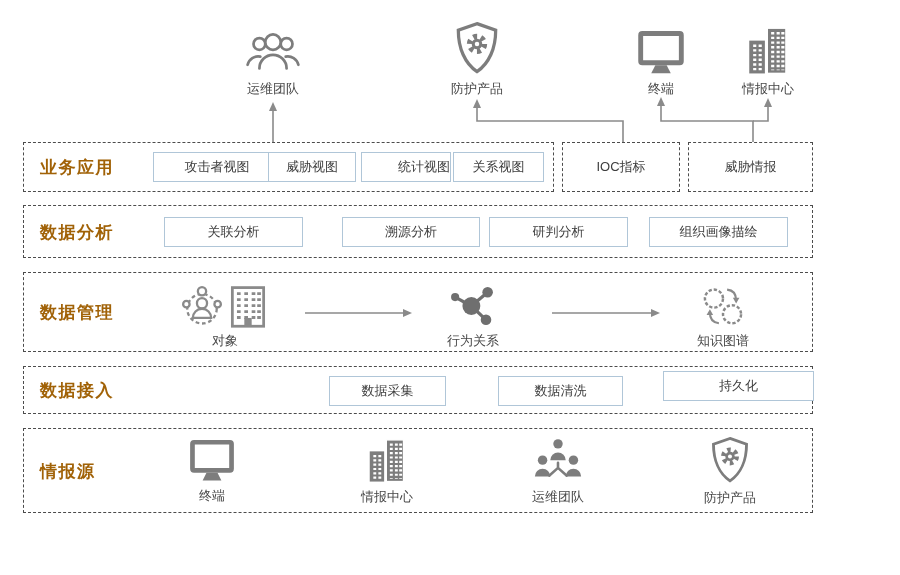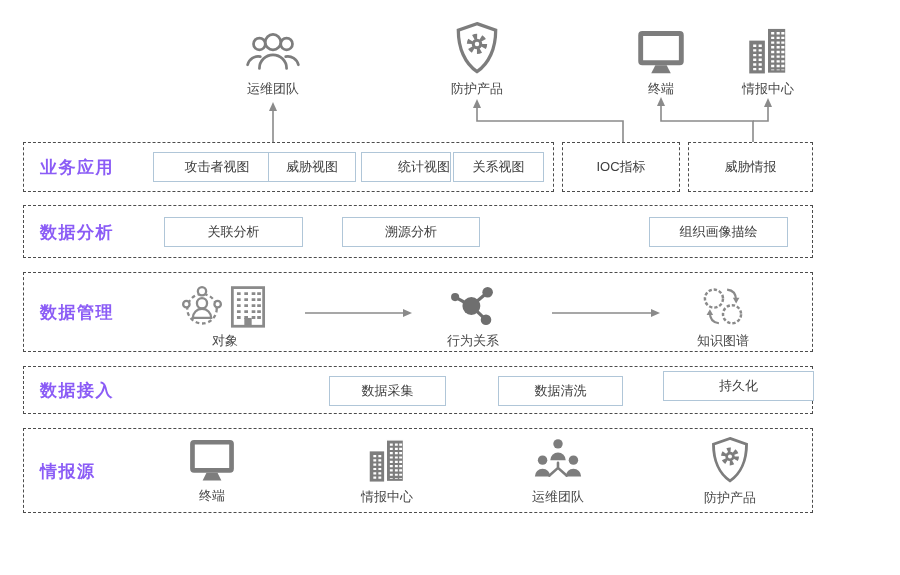--- a/index.html
+++ b/index.html
@@ -1,20 +1,20 @@
 <!DOCTYPE html>
 <html><head>
 <meta charset="utf-8">
 <style>
   html,body{margin:0;padding:0;background:#fff;}
   .canvas{position:relative;width:900px;height:575px;background:#fff;overflow:hidden;
           font-family:"Liberation Sans","DejaVu Sans",sans-serif;}
   .layer{position:absolute;border:1.5px dashed #4c4c4c;background:#fff;box-sizing:border-box;}
   .layer-label{position:absolute;left:16px;top:50%;transform:translateY(-50%);
-               font-size:17px;font-weight:bold;color:#8b5cf6;letter-spacing:1.5px;white-space:nowrap;}
+               font-size:17px;font-weight:bold;color:#a16207;letter-spacing:1.5px;white-space:nowrap;}
   .bluebox{position:absolute;height:30px;border:1px solid #b0c6d8;background:#fff;box-sizing:border-box;
            display:flex;align-items:center;justify-content:center;font-size:13px;color:#3d3d3d;white-space:nowrap;}
   .sidebox{position:absolute;border:1.5px dashed #4c4c4c;background:#fff;box-sizing:border-box;
            display:flex;align-items:center;justify-content:center;font-size:13px;color:#3d3d3d;white-space:nowrap;}
   .node{position:absolute;display:flex;flex-direction:column;align-items:center;}
   .cap{font-size:13px;color:#474747;margin-top:3px;white-space:nowrap;}
   .topsrc{position:absolute;top:16px;height:82px;display:flex;flex-direction:column;
           align-items:center;justify-content:flex-end;}
   .icn{display:block;}
   .overlay{position:absolute;left:0;top:0;width:900px;height:575px;pointer-events:none;}
@@ -78,20 +78,21 @@
     <div class="bluebox" style="left:337px;top:9px;width:90px;padding-left:36px;">统计视图</div>
     <div class="bluebox" style="left:429px;top:9px;width:91px;">关系视图</div>
   </div>
   <div class="sidebox" style="left:562px;top:142px;width:118px;height:50px;">IOC指标</div>
   <div class="sidebox" style="left:688px;top:142px;width:125px;height:50px;">威胁情报</div>
 
   <div class="layer" style="left:23px;top:205px;width:790px;height:53px;">
     <div class="layer-label">数据分析</div>
     <div class="bluebox" style="left:140px;top:11px;width:139px;">关联分析</div>
     <div class="bluebox" style="left:302px;top:11px;width:138px;margin-left:16px;">溯源分析</div>
+    <div class="bluebox" style="left:465px;top:11px;width:139px;">研判分析</div>
     <div class="bluebox" style="left:625px;top:11px;width:139px;">组织画像描绘</div>
   </div>
 
   <div class="layer" style="left:23px;top:272px;width:790px;height:80px;">
     <div class="layer-label">数据管理</div>
 
     <div class="node" style="left:389px;top:10px;width:120px;">
       <svg class="icn" width="52" height="46" viewBox="0 0 64 56">
         <g stroke="#6f6f6f" stroke-width="4">
           <line x1="30" y1="28" x2="10" y2="17"></line>

